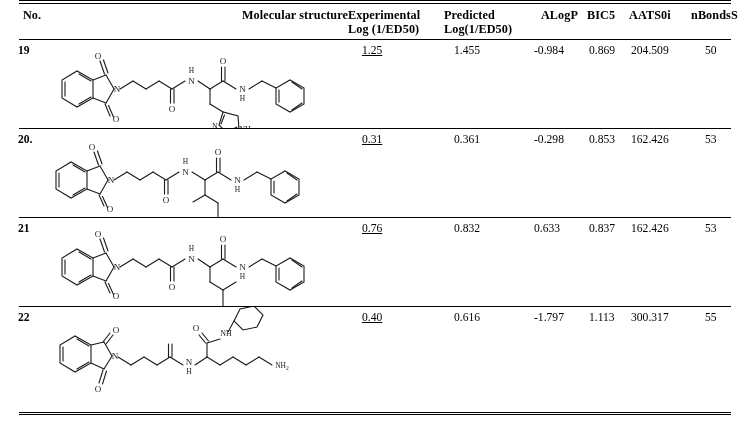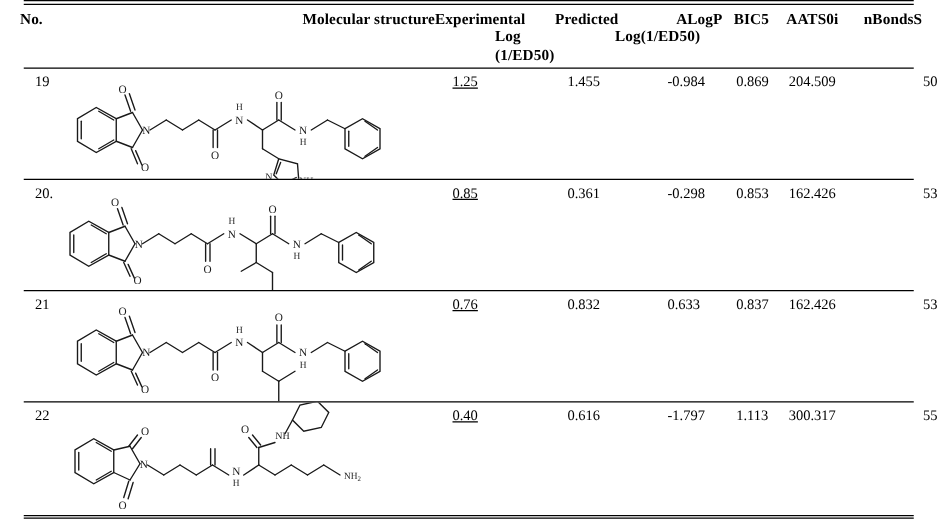--- a/index.html
+++ b/index.html
@@ -36,53 +36,53 @@
   .rule-bottom {
     width: 712px; margin: 0 auto;
     border-top: 1.6px solid #000;
     border-bottom: 1.6px solid #000;
     height: 3.5px;
   }
 
   thead th {
     font-weight: bold;
     font-size: 12.2px;
-    text-align: left;
+    text-align: center;
     vertical-align: top;
     padding: 4px 0 2px 0;
     line-height: 1.22;
     letter-spacing: 0.1px;
   }
   th.c-no       { width: 48px;  padding-left: 16px; }
   th.c-struct   { width: 300px; text-align: right; padding-left: 0; }
   th.c-exp      { width: 96px;  text-align: left; }
   th.c-pred     { width: 88px;  text-align: left; }
   th.c-alogp    { width: 55px;  text-align: center; }
   th.c-bic5     { width: 42px;  text-align: left; }
   th.c-aats     { width: 62px;  text-align: left; }
   th.c-nbonds   { width: 59px;  text-align: left; }
 
   tbody td {
     font-size: 11.6px;
     vertical-align: top;
     padding: 4px 0 0 0;
     line-height: 1.2;
   }
-  td.v-no      { padding-left: 28px; }
+  td.v-no      { padding-left: 18px; font-weight: bold; }
   td.v-exp     { padding-left: 14px; text-decoration: underline; }
   td.v-pred    { padding-left: 10px; }
   td.v-alogp   { padding-left: 2px; }
   td.v-bic5    { padding-left: 2px; }
   td.v-aats    { padding-left: 2px; }
-  td.v-nbonds  { padding-left: 14px; text-align: right; }
+  td.v-nbonds  { padding-left: 14px; }
 
   .struct-cell { padding: 0 !important; }
   .struct-cell svg { display: block; }
 
-  .hdr-line2 { display: block; margin-left: 48px; }
+  .hdr-line2 { display: block; }
 </style>
 </head>
 <body>
 
 <div class="table-wrap">
 
   <div class="rule-top"></div>
 
   <table class="qsar">
     <colgroup>
@@ -270,21 +270,21 @@
               <text x="63" y="54">N</text>
               <text x="118" y="74">O</text>
               <text x="137.5" y="35" font-size="7.5">H</text>
               <text x="137.5" y="46">N</text>
               <text x="170" y="26">O</text>
               <text x="189.5" y="54">N</text>
               <text x="189.5" y="63" font-size="7.5">H</text>
             </g>
           </svg>
         </td>
-        <td class="v-exp">0.85</td>
+        <td class="v-exp">0.31</td>
         <td class="v-pred">0.361</td>
         <td class="v-alogp">-0.298</td>
         <td class="v-bic5">0.853</td>
         <td class="v-aats">162.426</td>
         <td class="v-nbonds">53</td>
       </tr>
     </tbody>
   </table>
 
   <div class="rule-single"></div>

